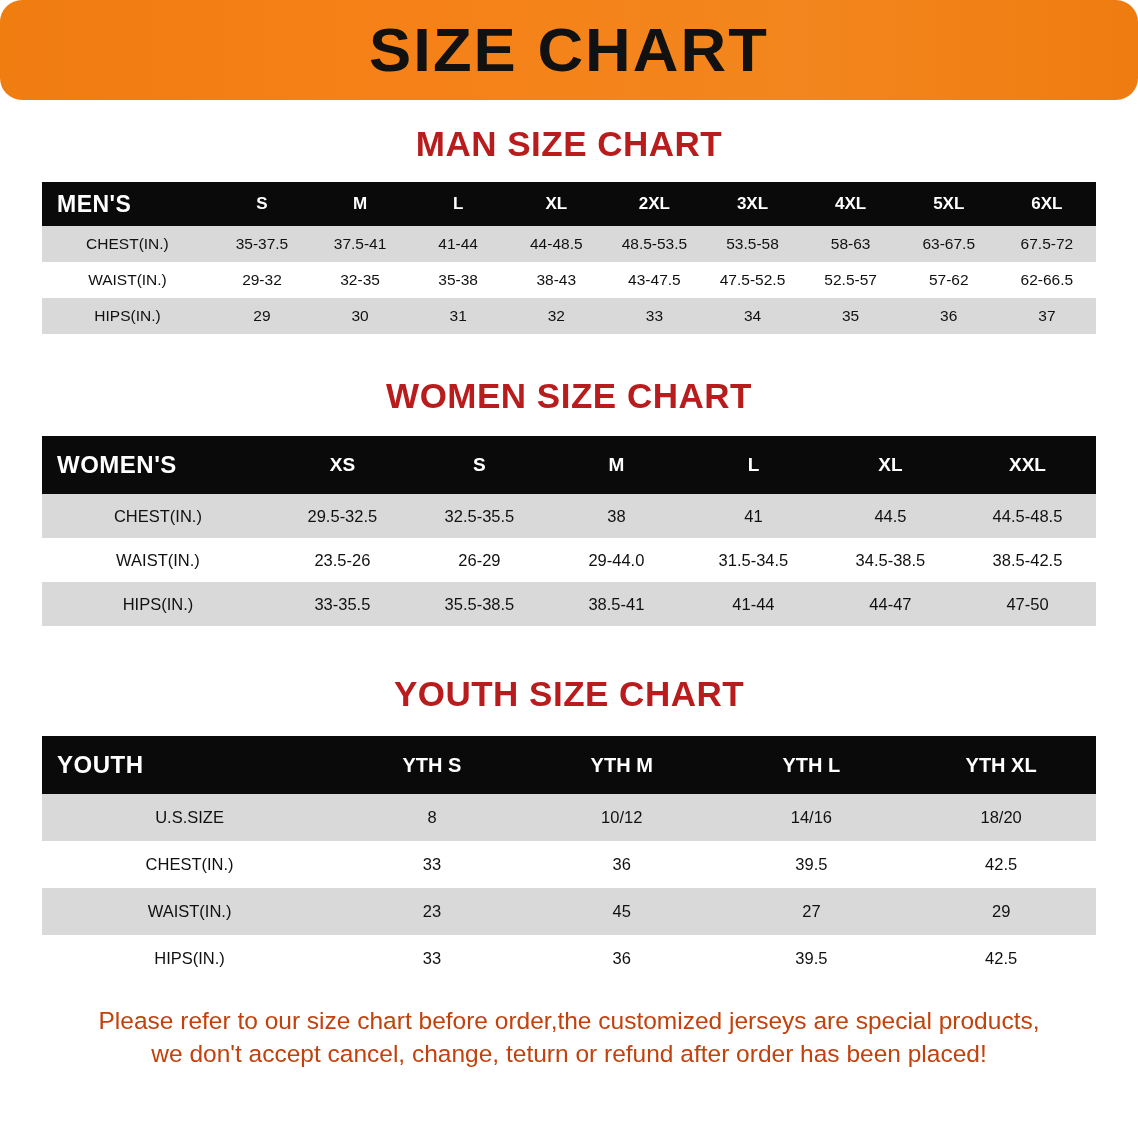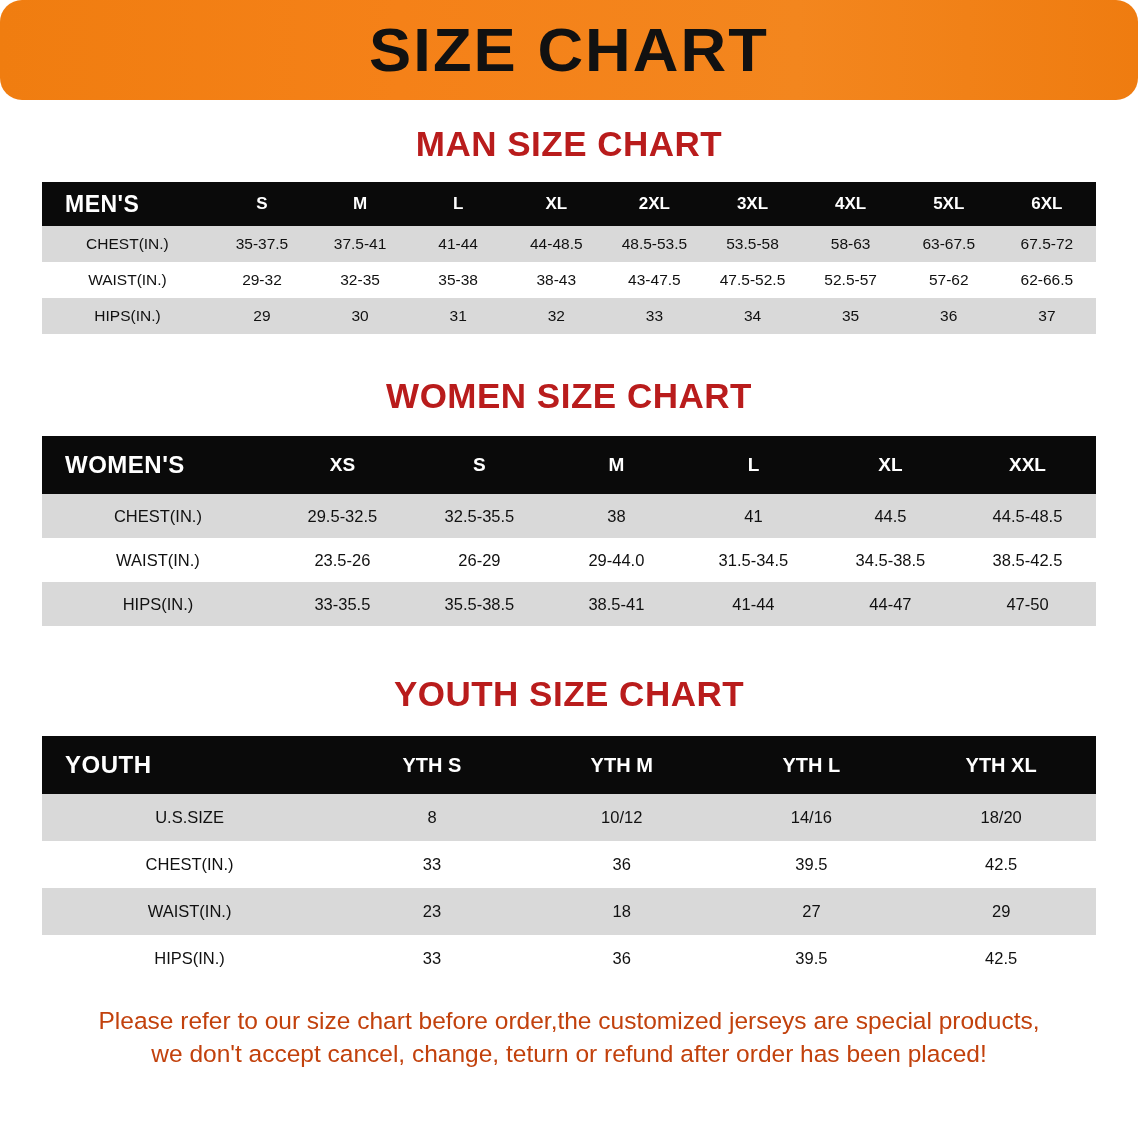--- a/index.html
+++ b/index.html
@@ -75,21 +75,21 @@
   
   table.size-table thead tr {
     background: #0a0a0a;
   }
   table.size-table thead th {
     color: #ffffff;
     font-weight: bold;
   }
   table.size-table thead th.rowlabel {
     text-align: left;
-    padding-left: 23px;
+    padding-left: 15px;
   }
 
   
   .men-table thead th { font-size: 17px; height: 42px; }
   .men-table thead th.rowlabel { font-size: 23px; letter-spacing: 0.5px; }
   .men-table tbody td { font-size: 15.5px; height: 34px; }
   .men-table tbody td.rowlabel { font-size: 15.5px; }
 
   
   .women-table thead th { font-size: 19px; height: 56px; }
@@ -281,21 +281,21 @@
         <tr class="row-plain">
           <td class="rowlabel">CHEST(IN.)</td>
           <td>33</td>
           <td>36</td>
           <td>39.5</td>
           <td>42.5</td>
         </tr>
         <tr class="row-shade">
           <td class="rowlabel">WAIST(IN.)</td>
           <td>23</td>
-          <td>18</td>
+          <td>45</td>
           <td>27</td>
           <td>29</td>
         </tr>
         <tr class="row-plain">
           <td class="rowlabel">HIPS(IN.)</td>
           <td>33</td>
           <td>36</td>
           <td>39.5</td>
           <td>42.5</td>
         </tr>

